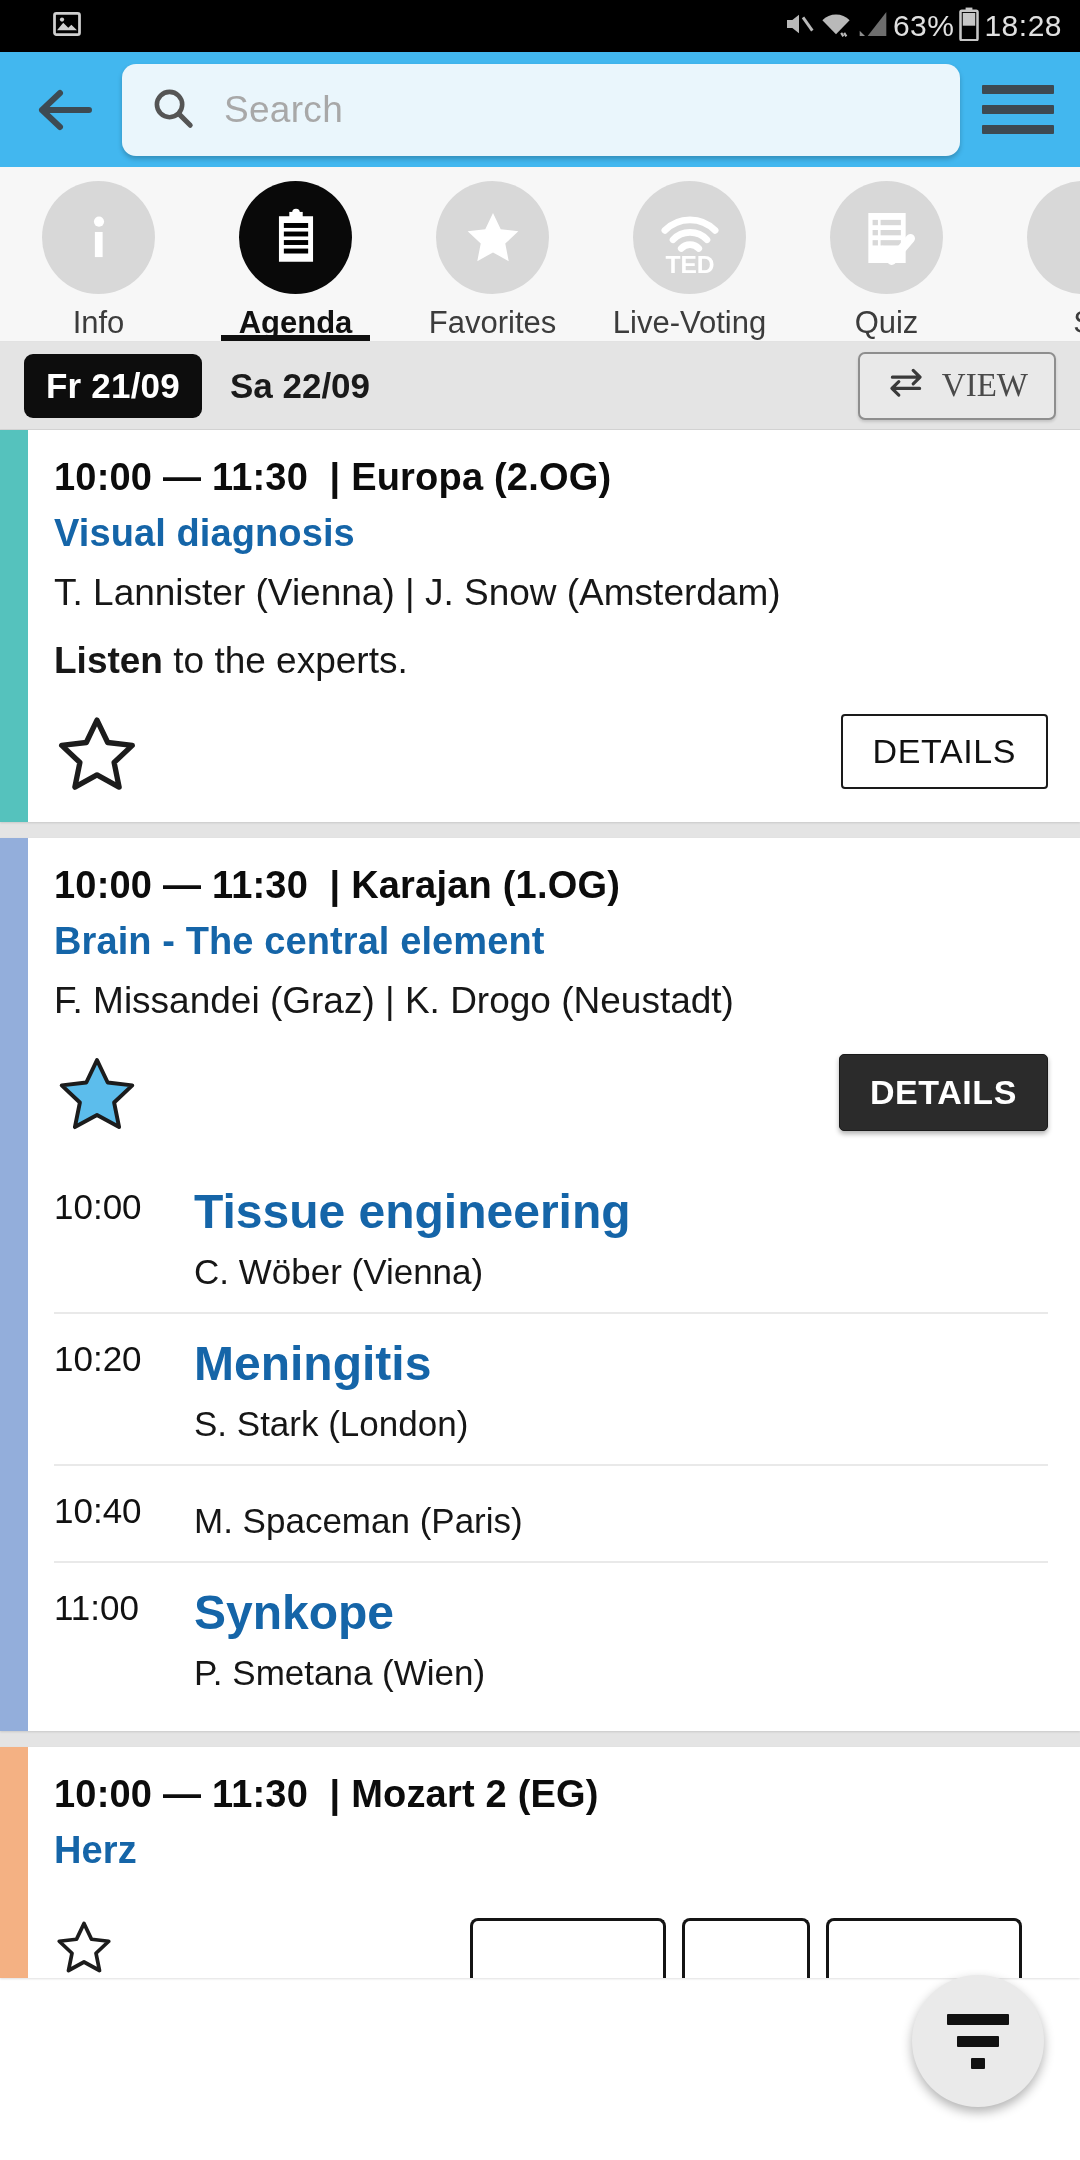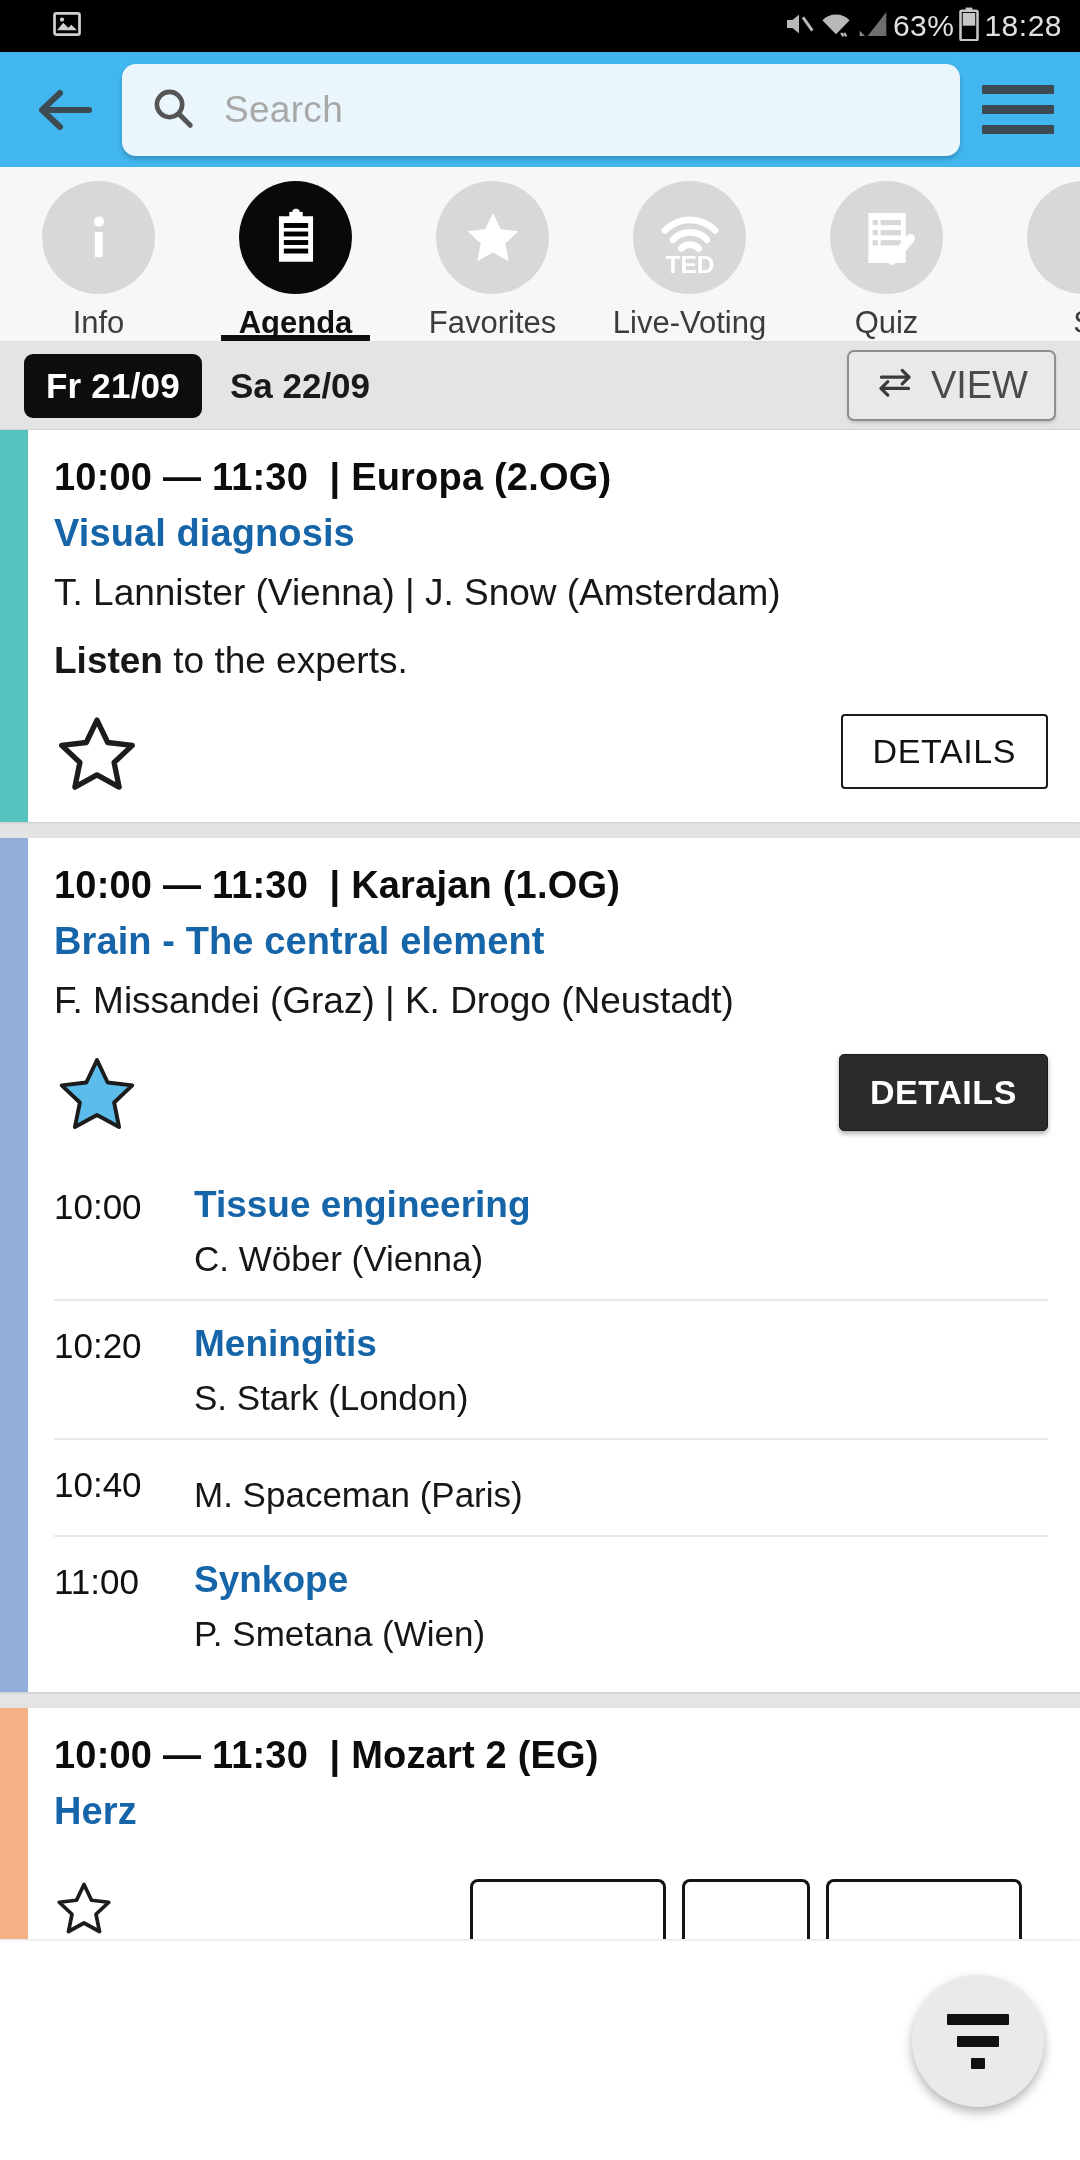--- a/index.html
+++ b/index.html
@@ -78,23 +78,24 @@
     display:flex; align-items:center; padding:0 24px;
     border-bottom:1px solid #d4d4d4;
   }
   .date-pill {
     background:#0d0d0d; color:#ffffff; font-size:35px; font-weight:bold;
     padding:12px 22px; border-radius:9px; letter-spacing:0.2px;
   }
   .date-plain { font-size:35px; font-weight:bold; color:#1a1a1a; margin-left:28px; }
   #view-button {
     margin-left:auto; border:2px solid #8e8e8e; border-radius:7px;
-    background:#e9e9e9; color:#4a4a4a; font-size:38px;
+    background:#e9e9e9; color:#4a4a4a; font-size:33px;
     padding:12px 26px; display:flex; align-items:center; gap:16px;
     box-shadow:0 2px 3px rgba(0,0,0,0.14);
+    font-family:Liberation Serif, serif;
   }
 
   
   #agenda-list { background:#e4e4e4; }
 
   .session-card {
     background:#ffffff; display:flex; margin-bottom:16px;
     box-shadow:0 1px 2px rgba(0,0,0,0.12);
   }
   .card-stripe { width:28px; flex:0 0 28px; }
@@ -129,21 +130,21 @@
   }
 
   
   .sub-list { border-top:0; }
   .sub-row {
     display:flex; padding:22px 0 20px 0; border-top:2px solid #e9e9e9;
   }
   .sub-row:first-child { border-top:0; }
   .sub-time { width:140px; flex:0 0 140px; font-size:35px; color:#111; padding-top:3px; }
   .sub-main { flex:1; }
-  .sub-title { font-size:37px; font-weight:bold; color:#1565a8; }
+  .sub-title { font-size:48px; font-weight:bold; color:#1565a8; }
   .sub-speaker { font-size:35px; color:#161616; margin-top:13px; }
 
   
   #filter-fab {
     position:absolute; right:36px; top:1975px;
     width:132px; height:132px; border-radius:50%;
     background:#eaeaea; box-shadow:0 5px 11px rgba(0,0,0,0.3);
     display:flex; align-items:center; justify-content:center;
     flex-direction:column; gap:11px; z-index:40;
   }

